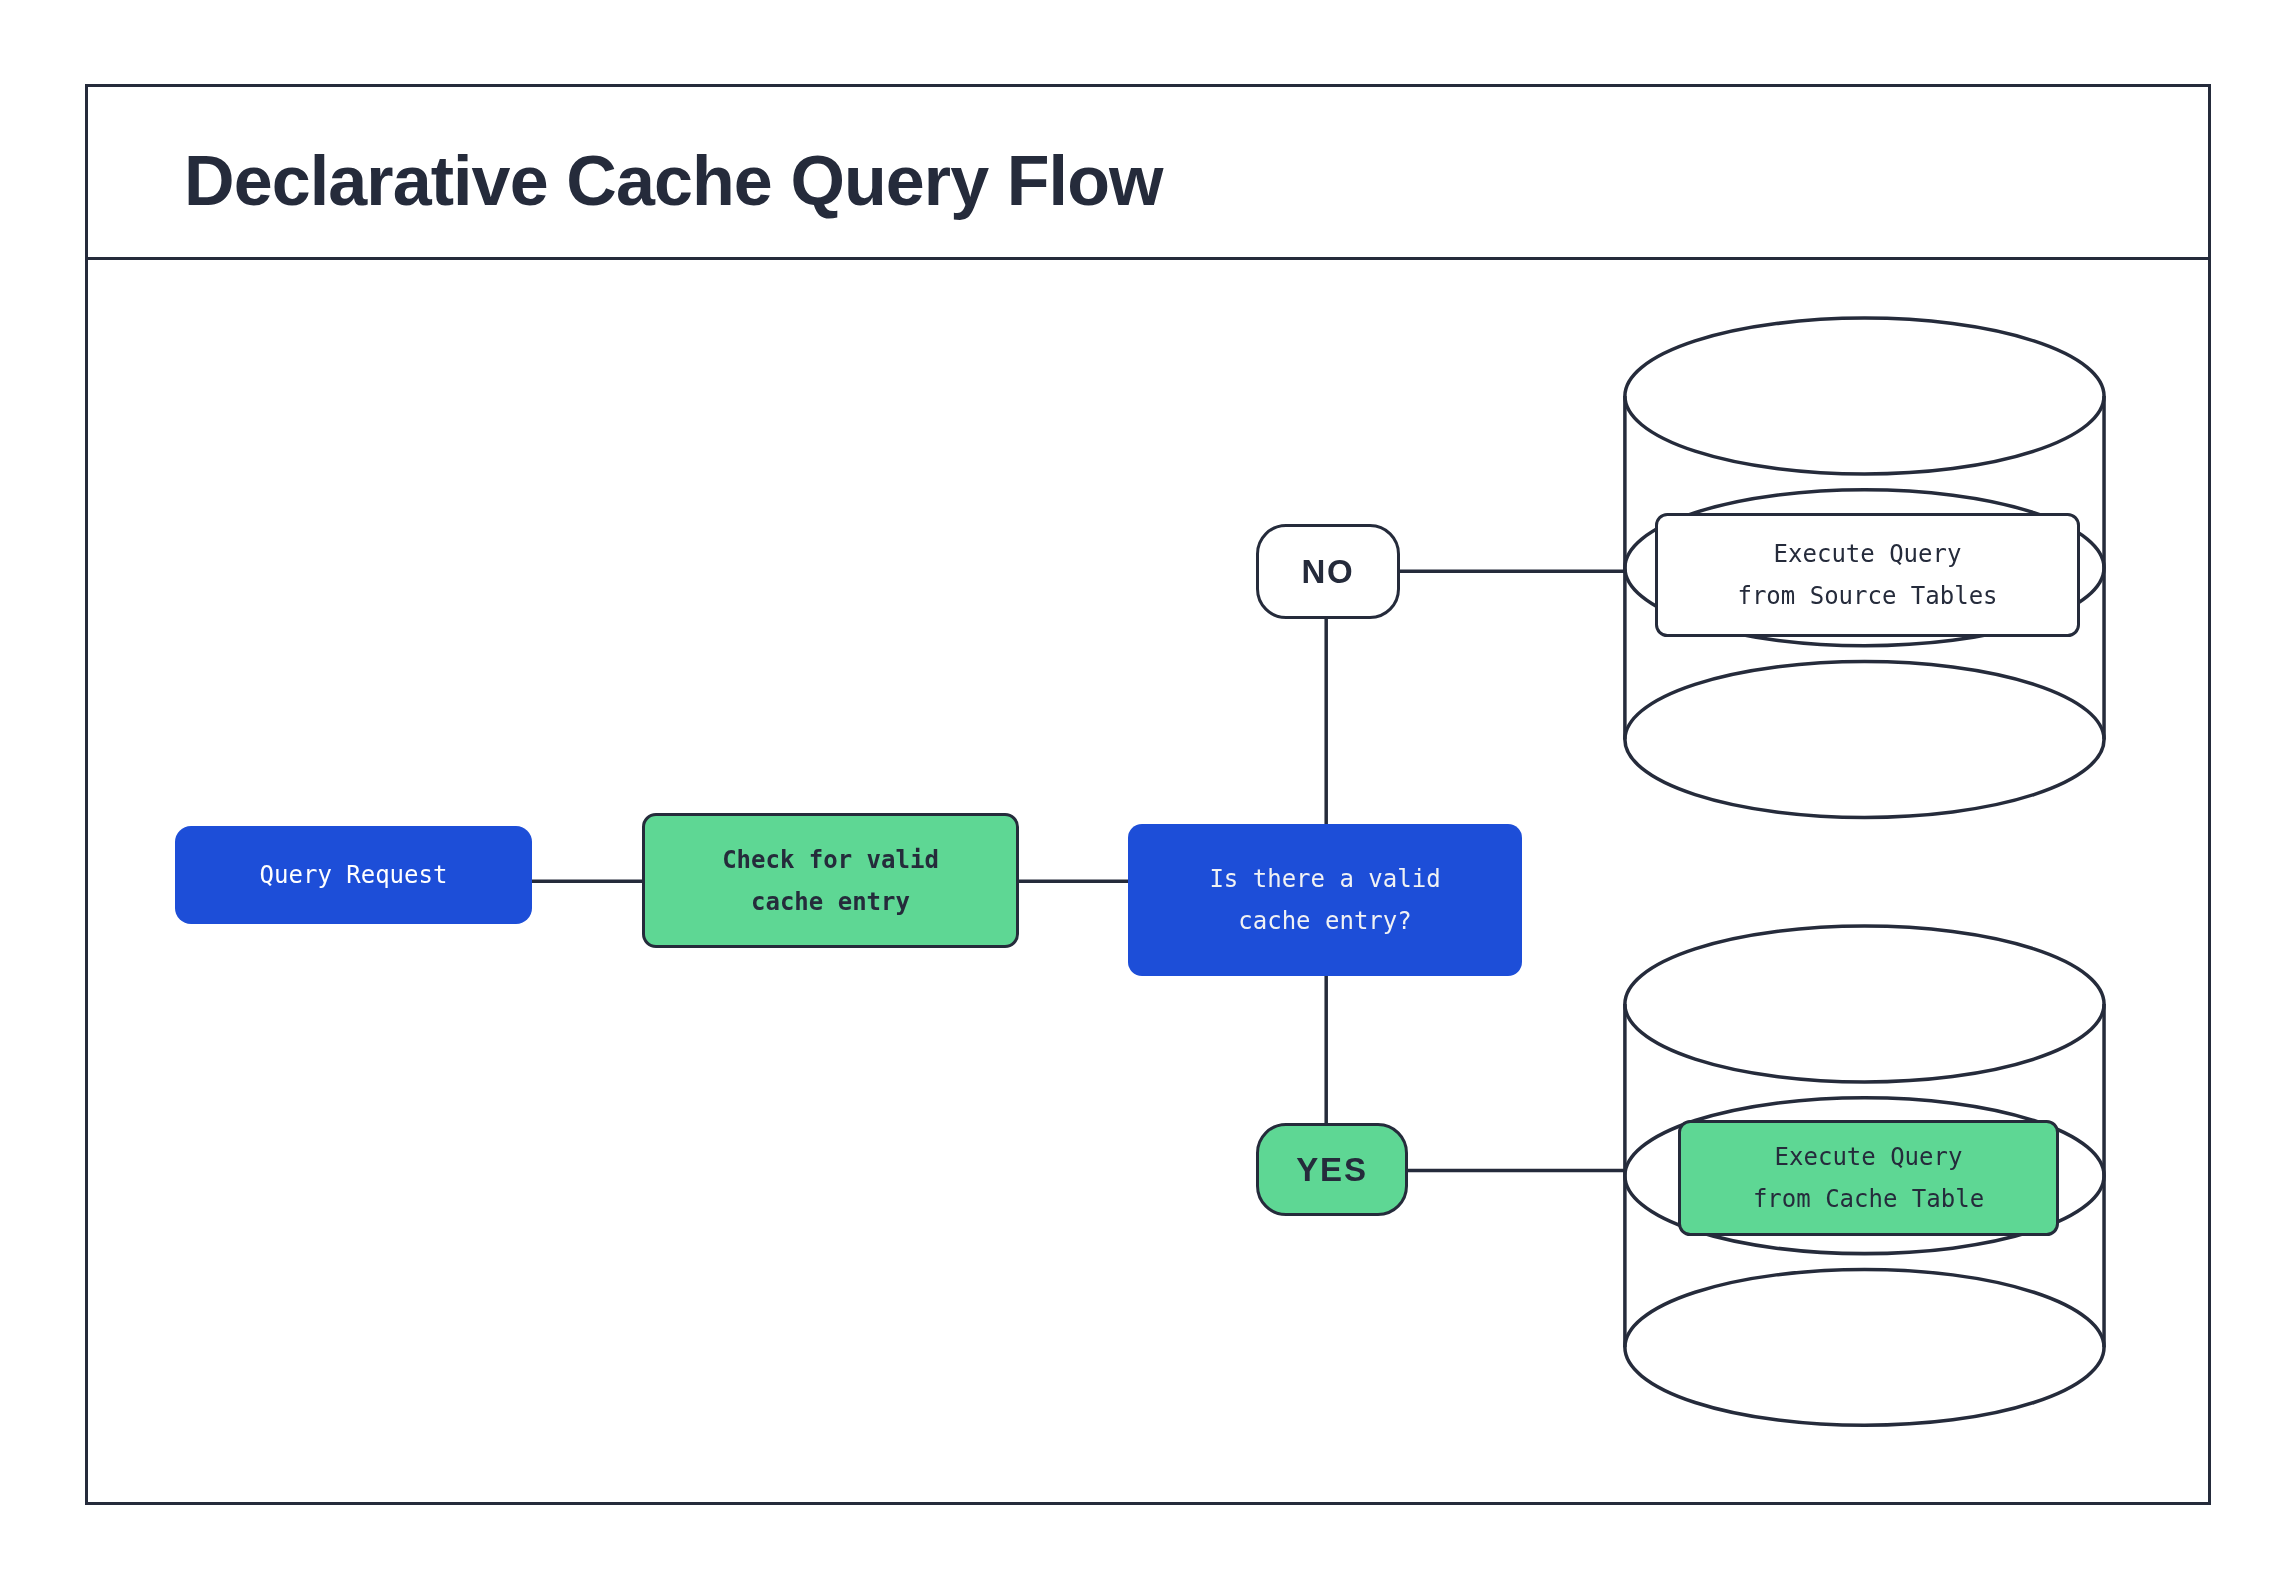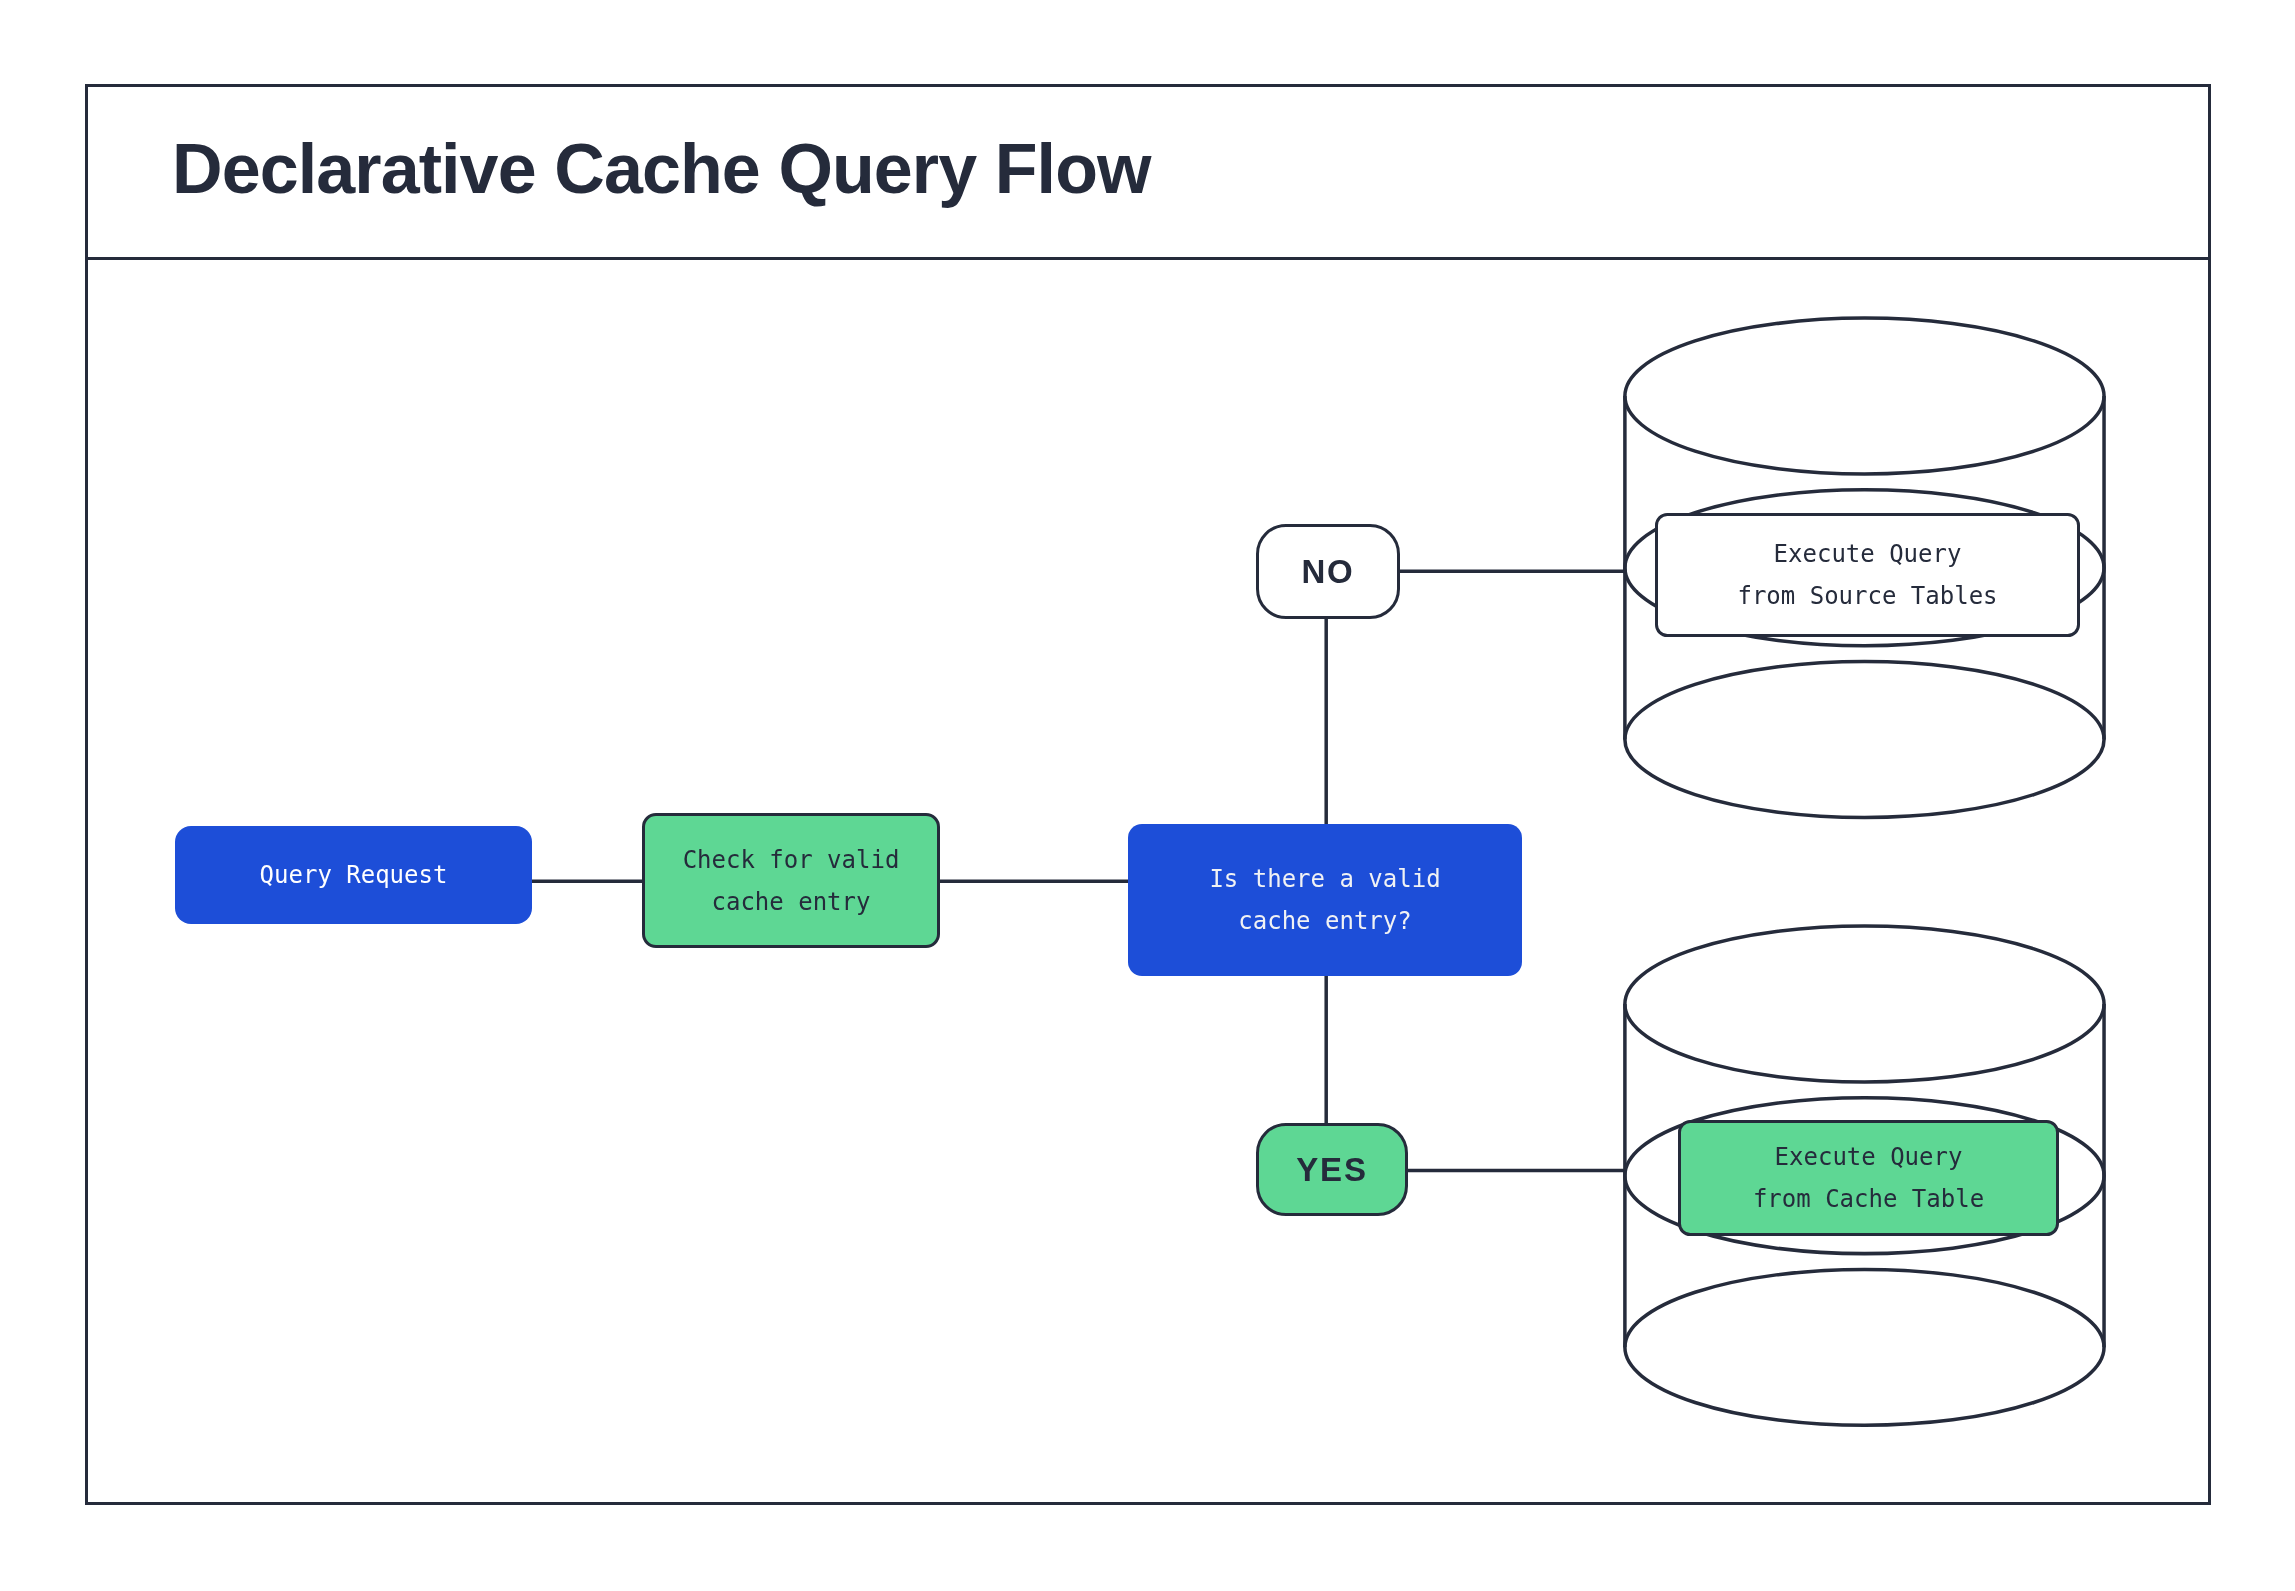--- a/index.html
+++ b/index.html
@@ -24,21 +24,21 @@
   .header {
     position: absolute;
     left: 0; top: 0;
     width: 100%; height: 173px;
     box-sizing: border-box;
     border-bottom: 3.5px solid #252b3b;
   }
   .page-title {
     position: absolute;
     left: 84px; top: 42px;
-    margin: 0;
+    margin: 12px;
     font-family: "Liberation Sans", sans-serif;
     font-weight: 700;
     font-size: 70px;
     line-height: 1.15;
     letter-spacing: -0.9px;
     color: #252b3b;
     white-space: nowrap;
   }
   
   svg.wires {
@@ -59,21 +59,21 @@
     font-size: 24px;
     line-height: 42px;
     border-radius: 14px;
     z-index: 2;
   }
   .node.dark   { background: #1d4ed8; color: #f1f2f4; }
   .node.green  { background: #5ed794; color: #252b3b; border: 3.5px solid #252b3b; }
   .node.light  { background: #ffffff; color: #252b3b; border: 3.5px solid #252b3b; }
 
   #query-request   { left: 175px;  top: 826px;  width: 357px; height: 98px; border-radius: 16px; color:#ffffff; }
-  #check-cache     { left: 642px;  top: 813px;  width: 298px; height: 135px; }
+  #check-cache     { left: 642px;  top: 813px;  width: 377px; height: 135px; font-weight: bold; }
   #decision        { left: 1128px; top: 824px;  width: 394px; height: 152px; }
   #branch-no, #branch-yes {
     font-family: "Liberation Sans", sans-serif;
     font-weight: 700;
     font-size: 33px;
     letter-spacing: 1.8px;
     border-radius: 30px;
   }
   #branch-no       { left: 1256px; top: 524px;  width: 144px; height: 95px; }
   #branch-yes      { left: 1256px; top: 1123px; width: 152px; height: 93px; }

